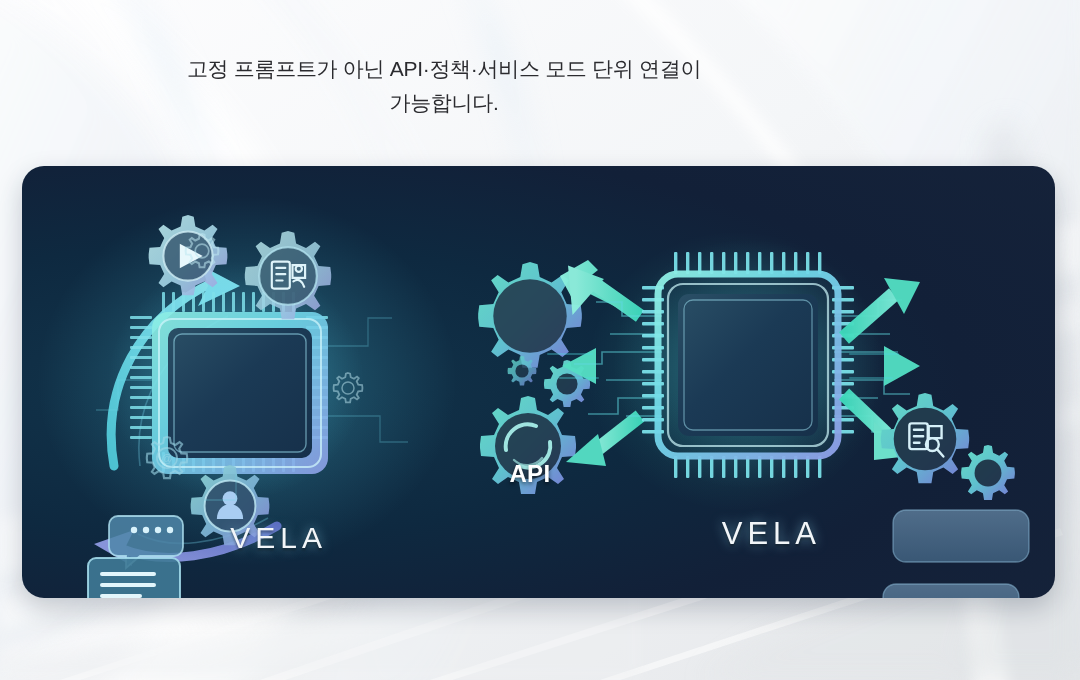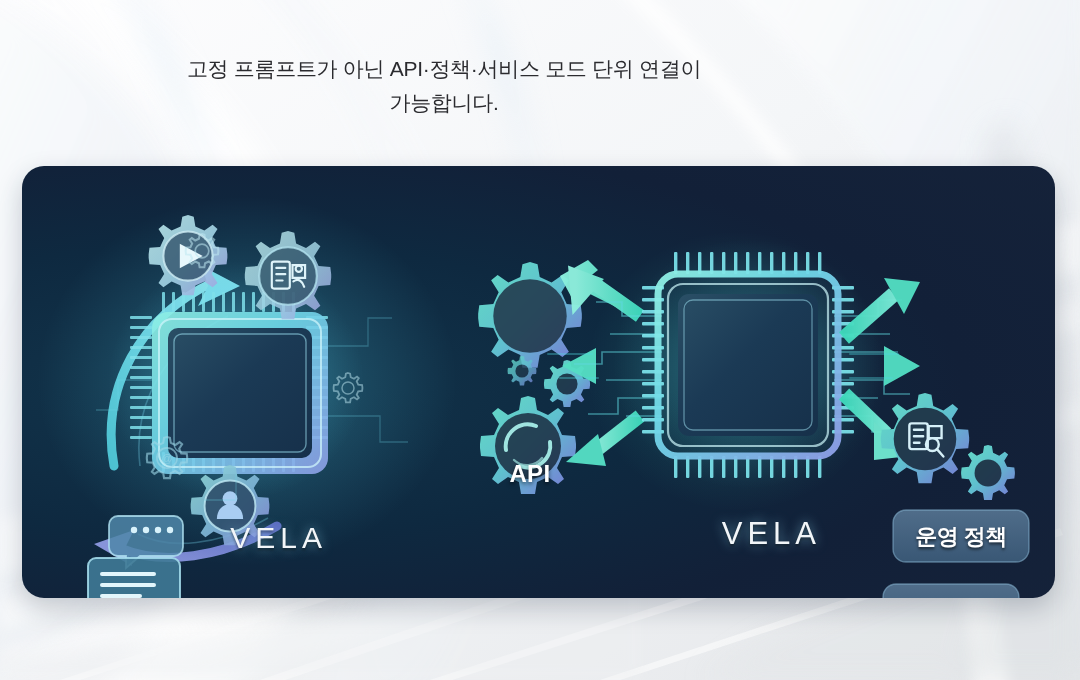--- a/index.html
+++ b/index.html
@@ -555,16 +555,15 @@
         <rect x="861" y="418" width="136" height="52" rx="13" fill="url(#pillGrad)"></rect>
         <rect x="861" y="418" width="136" height="52" rx="13" fill="none" stroke="#8fc0dd" stroke-width="1.4" opacity=".5"></rect>
       </g>
     </g>
   </svg>
 
   <div class="vela-text" id="vela-left">VELA</div>
   <div class="api-text">API</div>
   <div class="vela-text" id="vela-center">VELA</div>
 
-  <div class="chip-label" id="label-policy">운영 정책</div>
   <div class="chip-label" id="label-service">서비스 앱</div>
 
 </div>
 
 </body></html>

